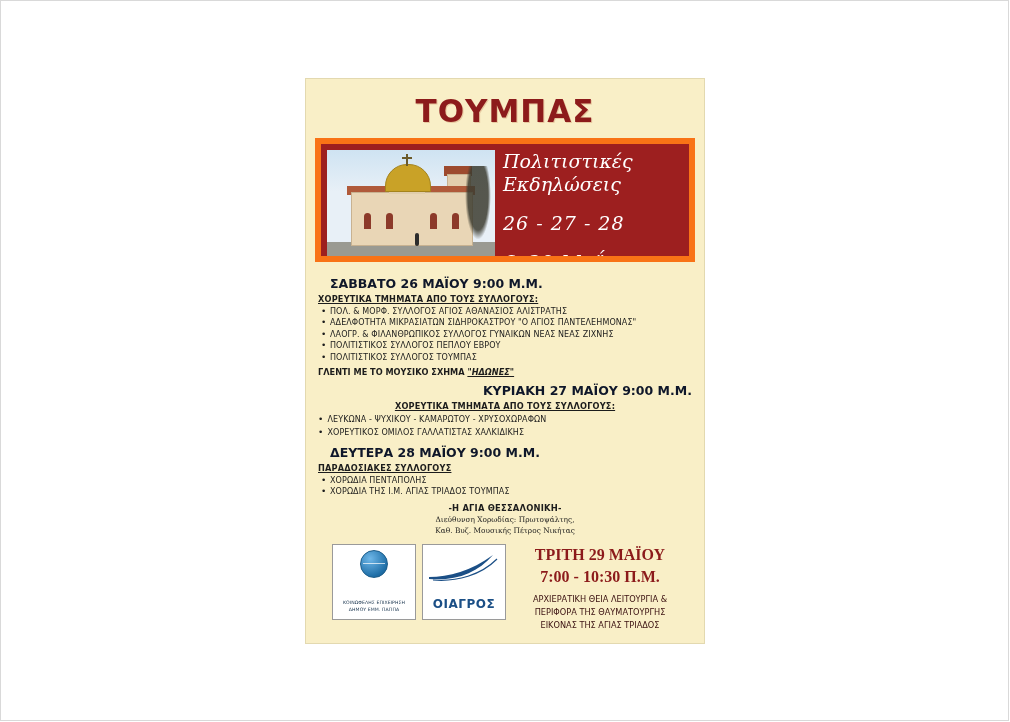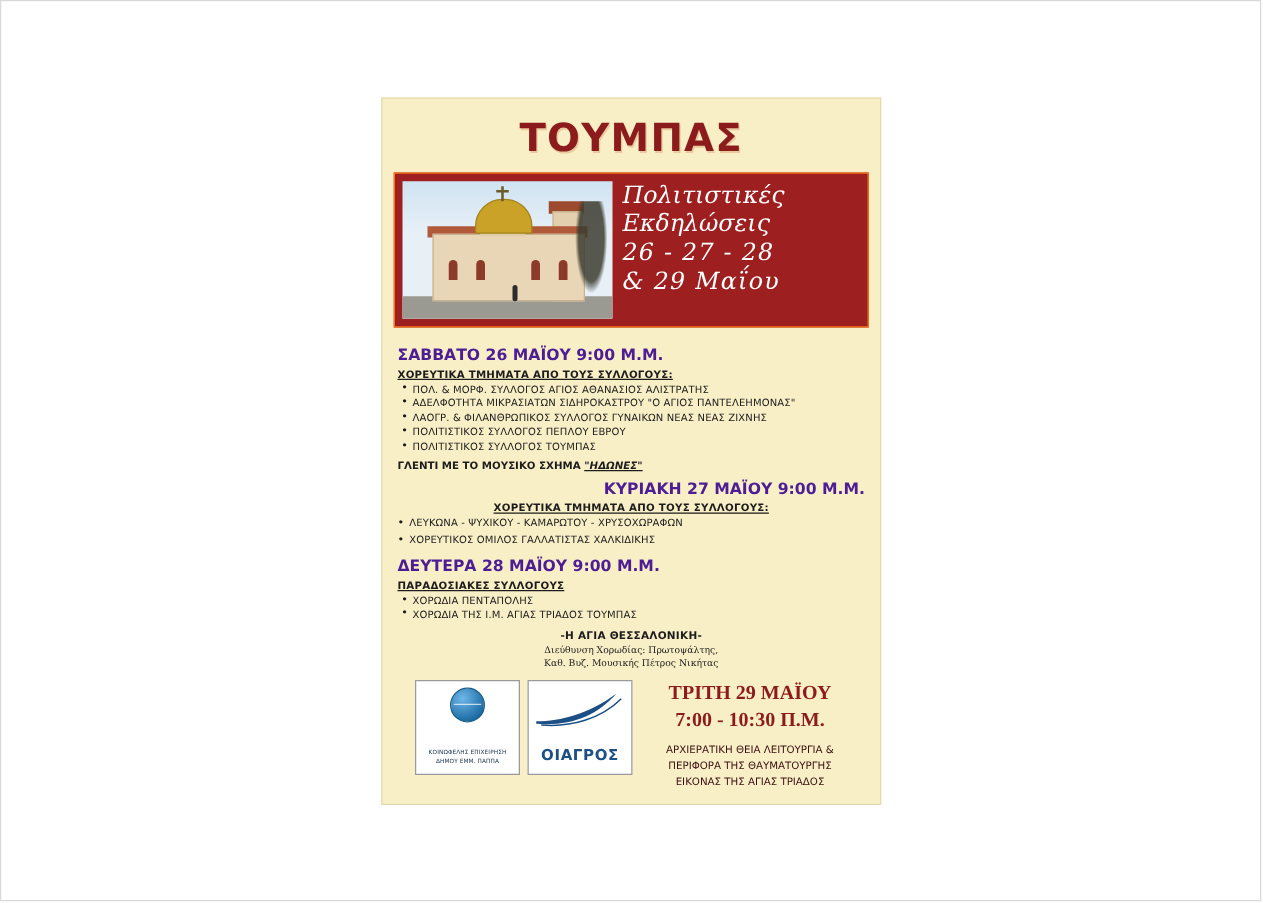--- a/index.html
+++ b/index.html
@@ -58,21 +58,21 @@
     text-shadow: 1px 1px 0 #e8c9a0;
     margin-top: 2px;
     line-height: 1.05;
   }
   
   .banner {
     position: relative;
     margin: 10px 9px 0 9px;
     height: 124px;
     background: #9d1f1f;
-    border: 1px solid #f97316;
+    border: 6px solid #f97316;
     box-sizing: border-box;
     overflow: hidden;
   }
   .photo {
     position: absolute;
     left: 6px;
     top: 6px;
     width: 168px;
     height: 110px;
     background:
@@ -191,32 +191,33 @@
     font-style: italic;
     text-align: left;
   }
   .banner-line {
     font-size: 19px;
     line-height: 1.22;
     white-space: nowrap;
   }
   .banner-line.dates {
     letter-spacing: 1px;
+    margin-top: 16px;
   }
   
   .content {
     padding: 8px 12px 0 12px;
     color: #1c1c1c;
   }
   .day-head {
     font-family: "DejaVu Sans", sans-serif;
     font-weight: bold;
     font-size: 12.5px;
-    color: #4c1d95;
-    margin: 6px 0 3px 0;
+    color: #0f172a;
+    margin: 6px 0 3px 12px;
     white-space: nowrap;
   }
   .day-head.r { text-align: right; }
   .sub {
     font-family: "DejaVu Sans", sans-serif;
     font-weight: bold;
     font-size: 8.2px;
     text-decoration: underline;
     margin: 2px 0 2px 0;
     letter-spacing: .2px;

